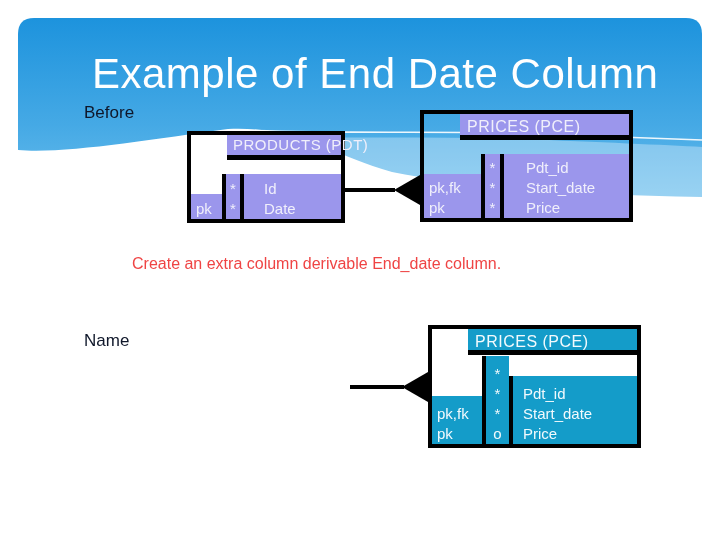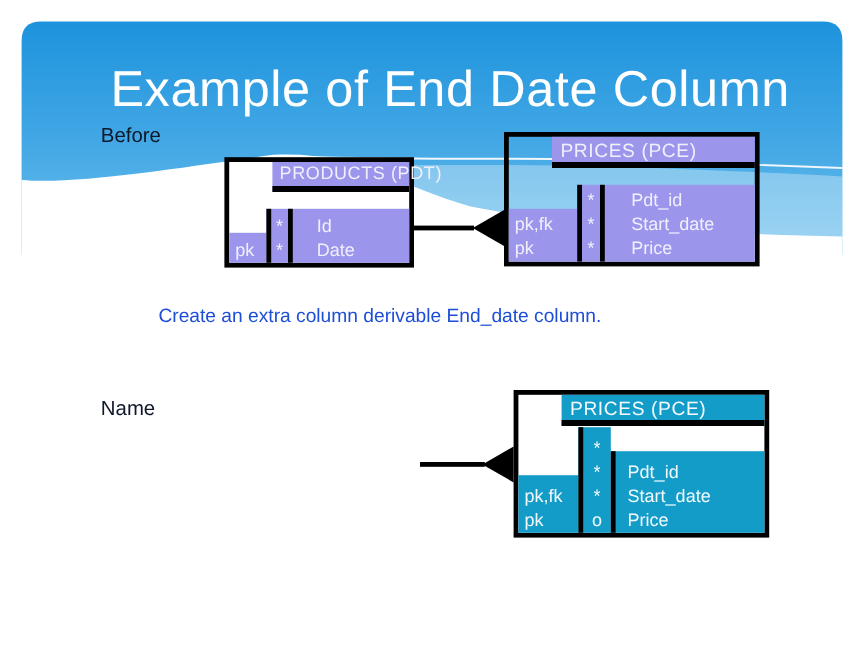--- a/index.html
+++ b/index.html
@@ -8,21 +8,21 @@
     background:#ffffff;font-family:"Liberation Sans",sans-serif;
   }
   #bg{position:absolute;left:0;top:0;width:720px;height:540px;pointer-events:none;}
 
   .label{position:absolute;color:#0f172a;font-size:17px;}
   #title{
     position:absolute;left:92px;top:50px;width:600px;
     color:#ffffff;font-size:42px;line-height:48px;font-weight:400;
     letter-spacing:0.5px;white-space:nowrap;
   }
-  #caption{position:absolute;left:132px;top:255px;color:#1d4ed8;font-size:16px;}
+  #caption{position:absolute;left:132px;top:255px;color:#ef4444;font-size:16px;}
 
   
   .etable{position:absolute;border:4px solid #000;box-sizing:border-box;}
   .ehead{box-sizing:border-box;border-bottom:5px solid #000;
          padding:2px 0 2px 7px;font-size:16px;letter-spacing:0.5px;white-space:nowrap;margin-left:36px;}
   .ebody{display:flex;box-sizing:border-box;align-items:flex-end;}
   .col{box-sizing:border-box;padding-top:5px;}
   .col + .col{border-left:4px solid #000;}
   .col > div{line-height:20px;font-size:15px;white-space:nowrap;}
   .keys{padding-left:5px;}

